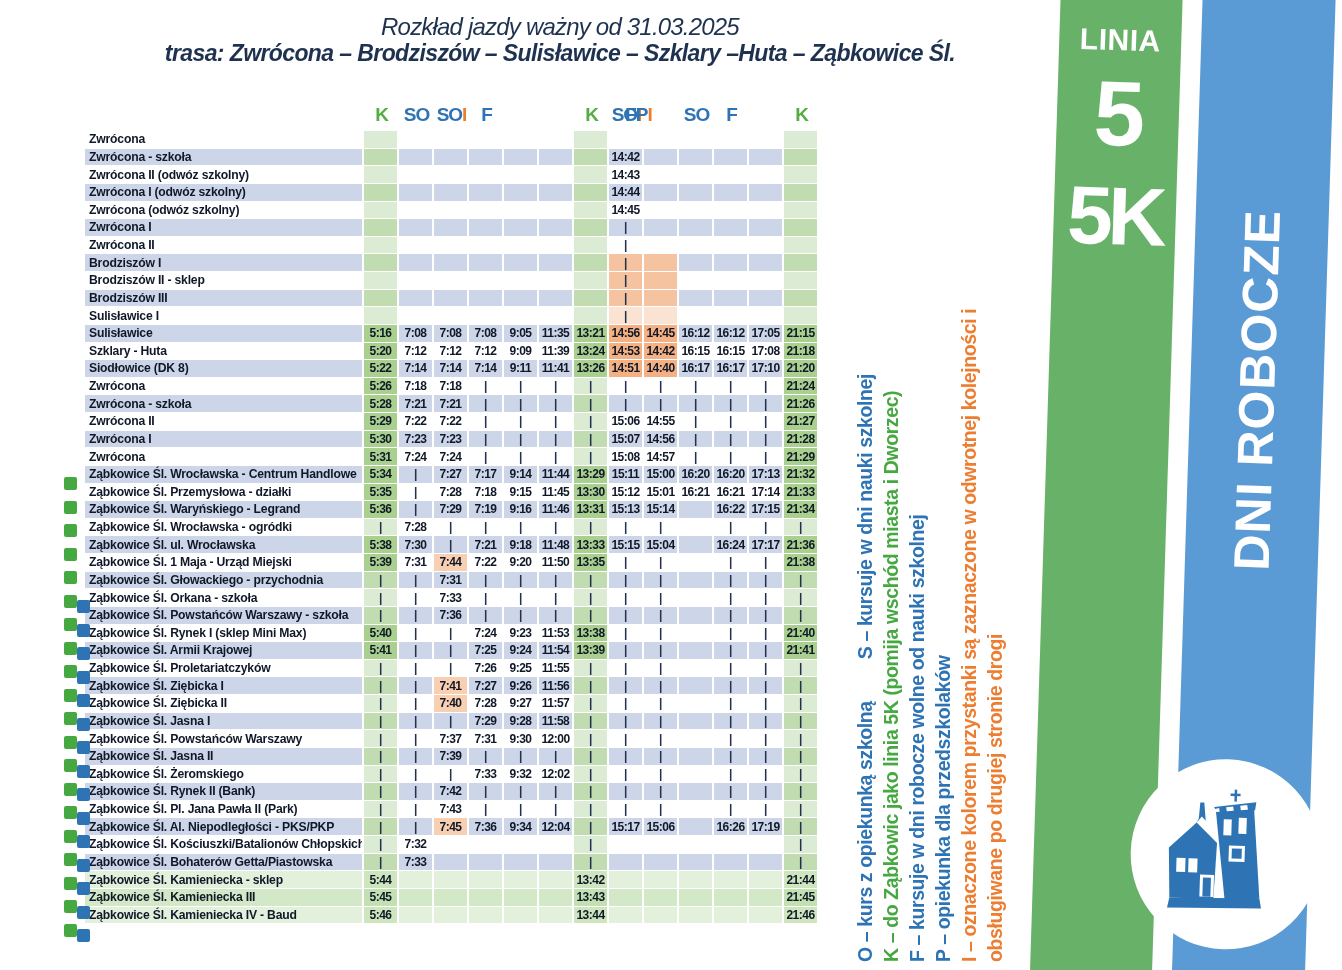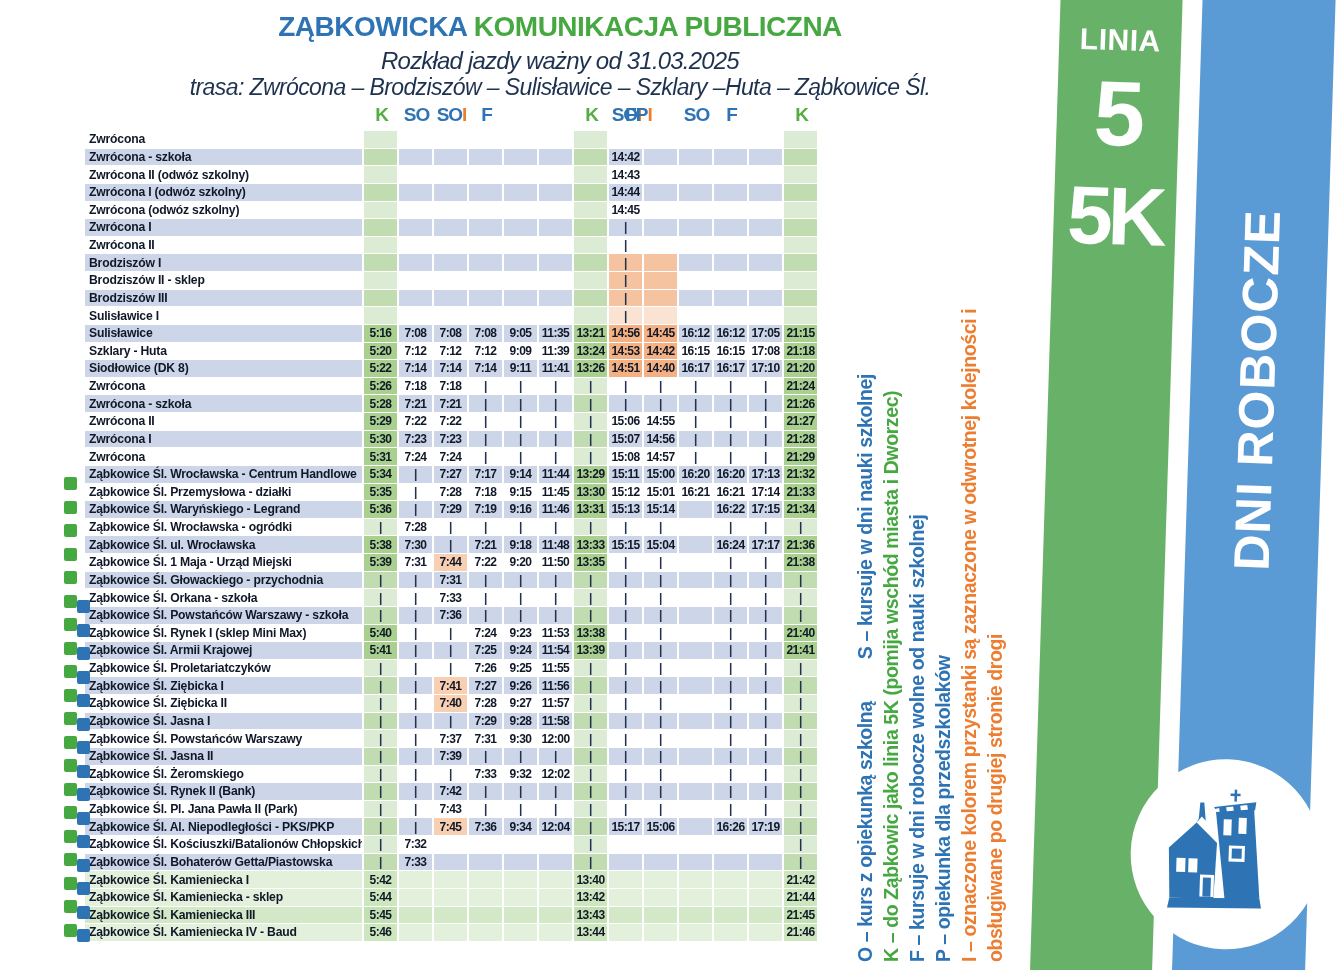--- a/index.html
+++ b/index.html
@@ -6,21 +6,21 @@
   body{width:1342px;height:970px;position:relative;overflow:hidden;
        font-family:"Liberation Sans", sans-serif;}
 
   
   .header{position:absolute;left:130px;top:10px;width:860px;text-align:center;}
   .title{font-size:28px;font-weight:bold;letter-spacing:-0.5px;line-height:34px;}
   .title .t-blue{color:#2e74b5;}
   .title .t-green{color:#45a840;}
   .subtitle{font-size:24px;font-style:italic;font-weight:normal;color:#1e3250;
             letter-spacing:-0.8px;line-height:27px;margin-top:3px;}
-  .route{font-size:23px;font-style:italic;font-weight:normal;color:#1e3250;
+  .route{font-size:23px;font-style:italic;font-weight:bold;color:#1e3250;
          letter-spacing:-0.6px;line-height:26px;}
 
   
   .col-letters{position:absolute;left:0;top:104px;height:26px;}
   .col-letter{position:absolute;top:0;width:35px;text-align:center;
               font-size:19px;font-weight:bold;letter-spacing:-1px;}
   .cl-green{color:#55ad43;} .cl-blue{color:#2e74b5;}
   .cl-suffix{color:#ed7d31;}
 
   
@@ -74,24 +74,20 @@
              background:#5b9bd5;transform:rotate(1.8deg);}
   .dni{position:absolute;top:415px;left:50%;transform:translate(-50%,-50%) rotate(-90deg);
        white-space:nowrap;color:#fff;font-size:50px;font-weight:bold;letter-spacing:1px;}
   .logo{position:absolute;left:-45px;top:785px;width:190px;height:190px;background:#fff;
         border-radius:50%;display:flex;align-items:center;justify-content:center;}
 </style>
 </head>
 <body>
 
 <div class="header">
-  <div class="title">
-    <span class="t-blue">ZĄBKOWICKA</span>
-    <span class="t-green">KOMUNIKACJA PUBLICZNA</span>
-  </div>
   <div class="subtitle">Rozkład jazdy ważny od 31.03.2025</div>
   <div class="route">trasa: Zwrócona – Brodziszów – Sulisławice – Szklary –Huta – Ząbkowice Śl.</div>
 </div>
 
 <div class="col-letters">
     <span class="col-letter cl-green" style="left: 364px;">K</span>
     <span class="col-letter cl-blue" style="left: 399px;">SO</span>
     <span class="col-letter cl-blue" style="left: 434px;">SO<span class="cl-suffix">I</span></span>
     <span class="col-letter cl-blue" style="left: 469px;">F</span>
     <span class="col-letter cl-green" style="left: 574px;">K</span>
@@ -767,36 +763,20 @@
       <div class="cell"></div>
       <div class="cell"></div>
       <div class="cell"></div>
       <div class="cell kcol pipe">|</div>
       <div class="cell"></div>
       <div class="cell"></div>
       <div class="cell"></div>
       <div class="cell"></div>
       <div class="cell"></div>
       <div class="cell kcol pipe">|</div>
-    </div>
-    <div class="row green-row">
-      <div class="label-cell">Ząbkowice Śl. Kamieniecka I</div>
-      <div class="cell kcol time">5:42</div>
-      <div class="cell"></div>
-      <div class="cell"></div>
-      <div class="cell"></div>
-      <div class="cell"></div>
-      <div class="cell"></div>
-      <div class="cell kcol time">13:40</div>
-      <div class="cell"></div>
-      <div class="cell"></div>
-      <div class="cell"></div>
-      <div class="cell"></div>
-      <div class="cell"></div>
-      <div class="cell kcol time">21:42</div>
     </div>
     <div class="row green-row">
       <div class="label-cell">Ząbkowice Śl. Kamieniecka - sklep</div>
       <div class="cell kcol time">5:44</div>
       <div class="cell"></div>
       <div class="cell"></div>
       <div class="cell"></div>
       <div class="cell"></div>
       <div class="cell"></div>
       <div class="cell kcol time">13:42</div>

